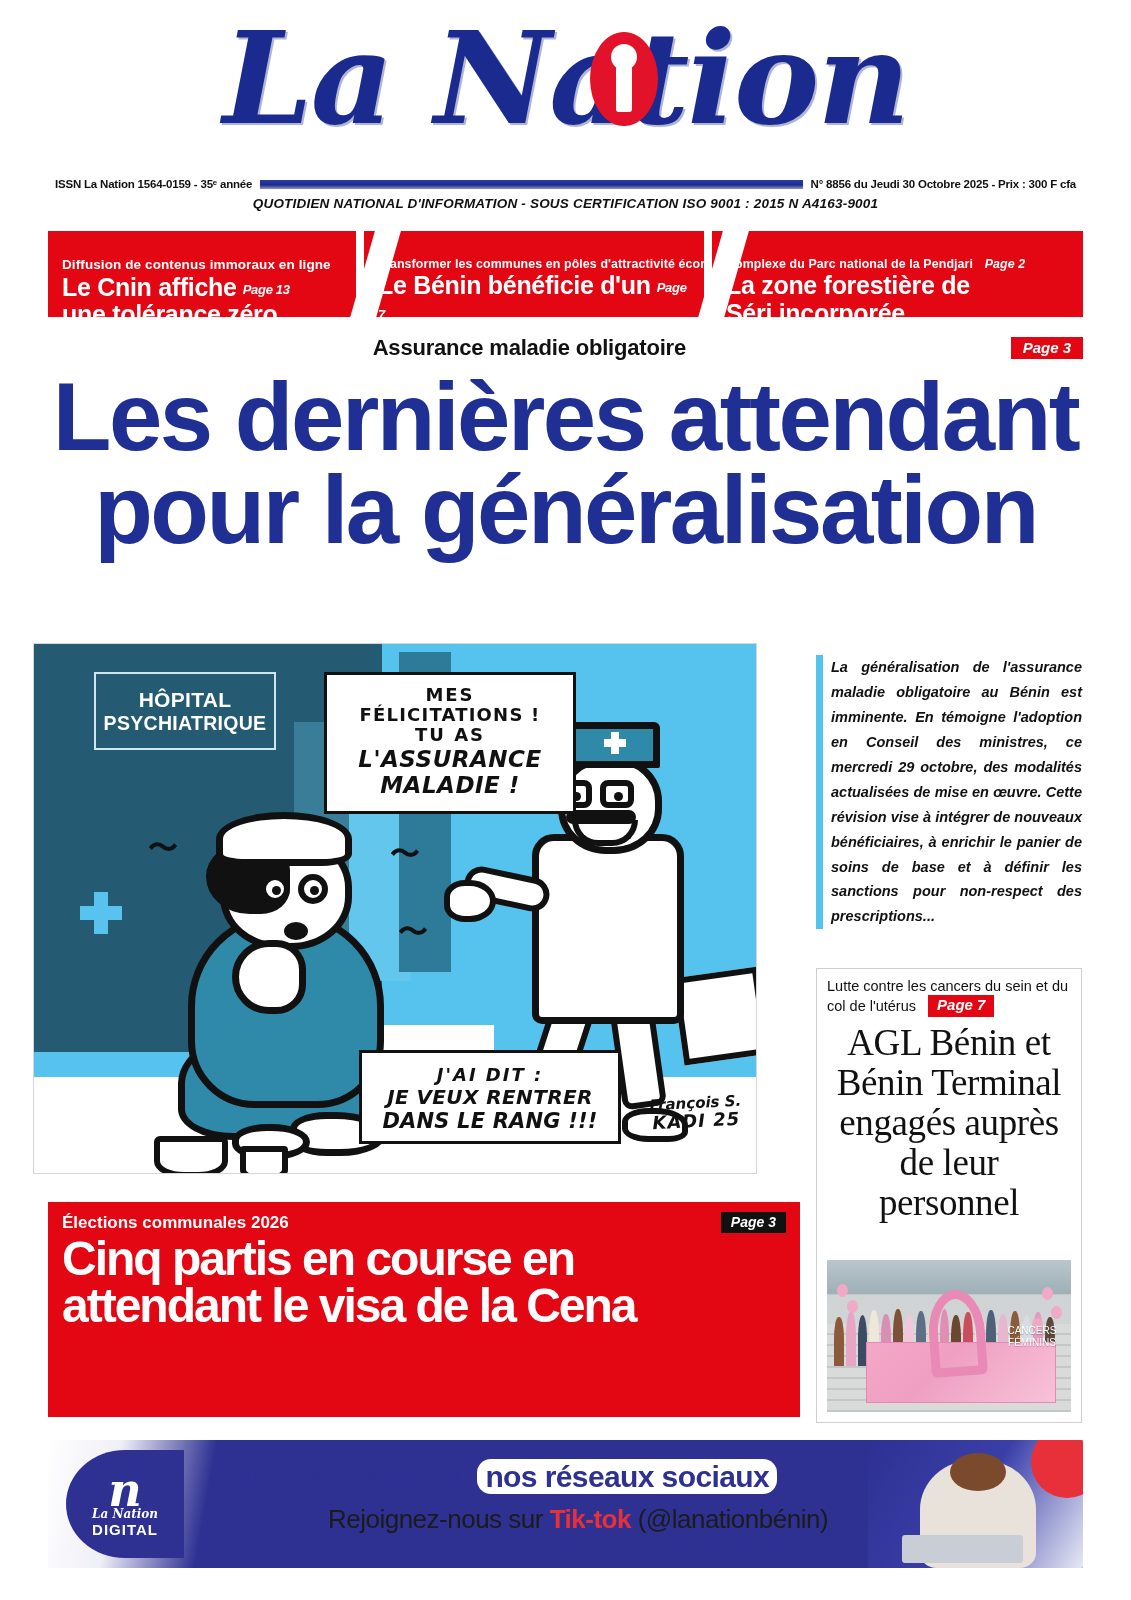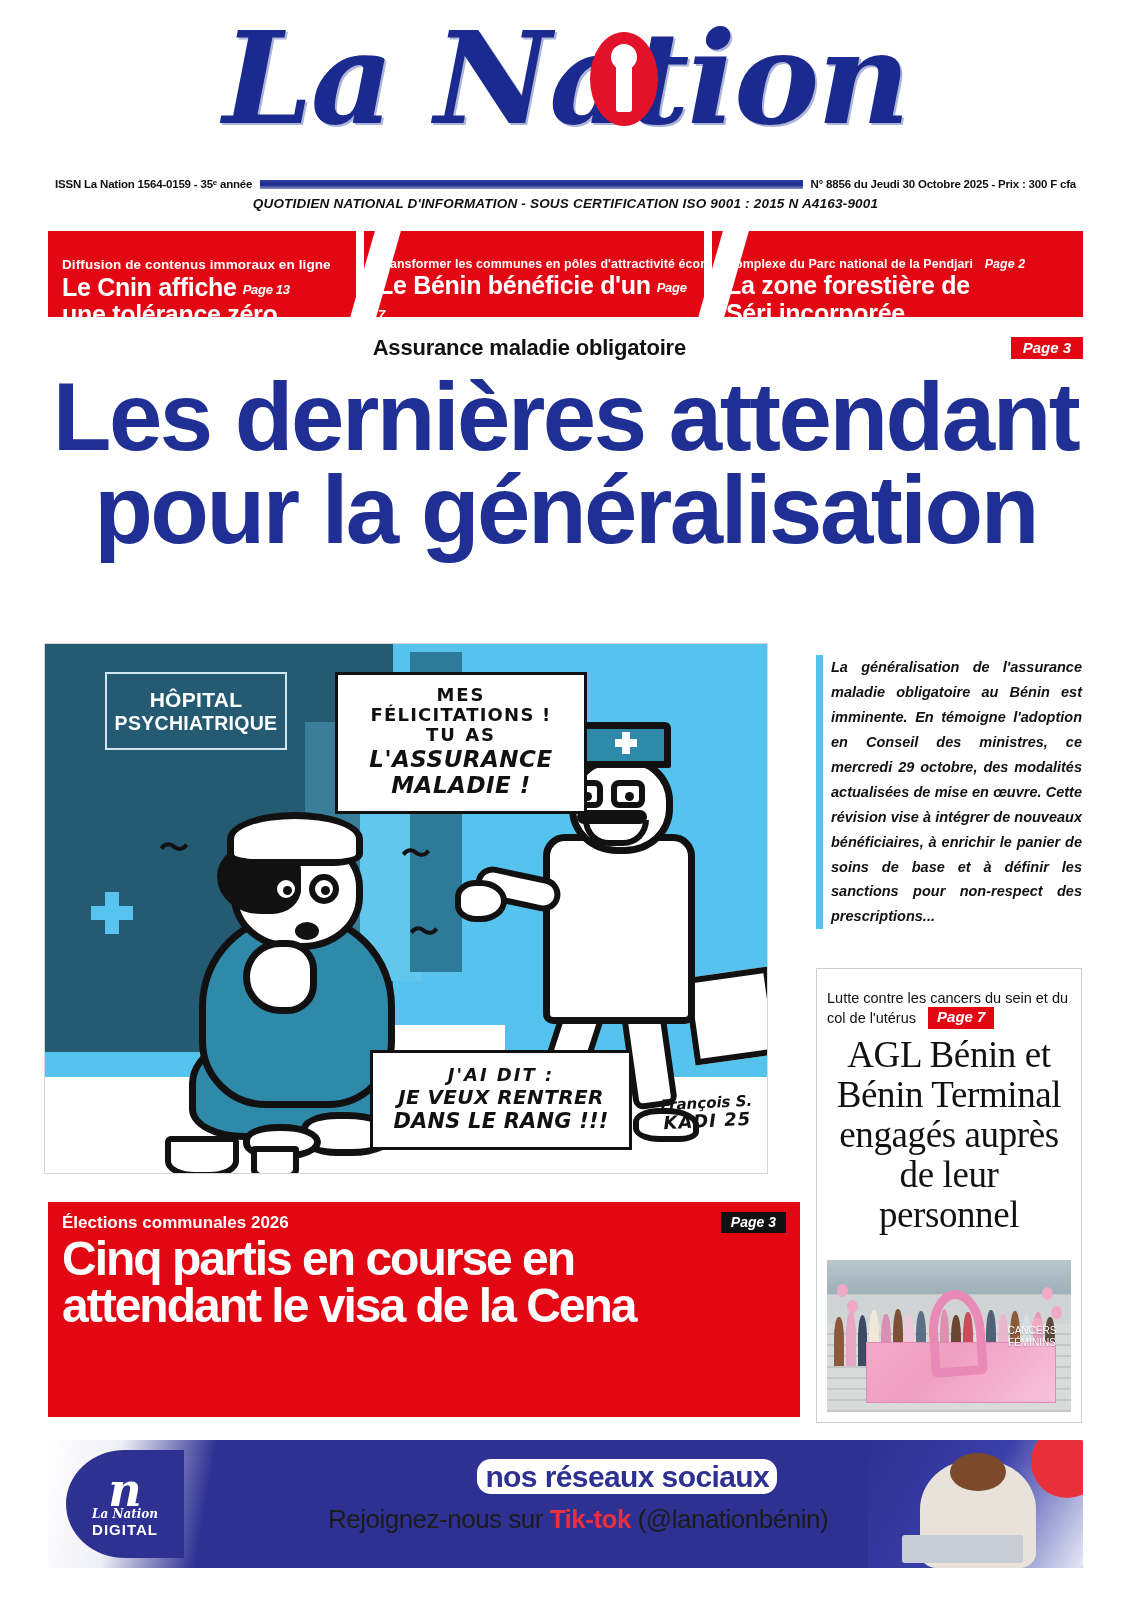--- a/index.html
+++ b/index.html
@@ -118,21 +118,21 @@
     position:absolute; left:40px; right:40px; top:370px;
     text-align:center; color:#1f2f94;
     font-weight:800; font-size:96px; line-height:.97;
     letter-spacing:-2.5px;
     transform: scaleX(1.0);
   }
   .main-head .l2 { display:block; }
 
   
   .cartoon {
-    position:absolute; left:44px; top:643px;
+    position:absolute; left:33px; top:643px;
     width:724px; height:531px;
     background:#56c3ee; overflow:hidden;
     border:1px solid #d6d6d6;
   }
   .c-dark {
     position:absolute; left:0; top:0; width:348px; height:408px;
     background:#245a72;
   }
   .c-mid1 { position:absolute; left:260px; top:78px; width:80px; height:330px; background:#3a7d99; }
   .c-mid2 { position:absolute; left:315px; top:72px; width:62px; height:265px; background:#63c6ec; }
@@ -167,21 +167,21 @@
   .bubble.b1 {
     left:290px; top:28px; width:252px; padding:10px 8px 12px;
     line-height:1.12;
   }
   .bubble.b1 .r1 { font-size:18px; letter-spacing:2px; }
   .bubble.b1 .r2 { font-size:18px; letter-spacing:1.2px; }
   .bubble.b1 .r3 { font-size:18px; letter-spacing:2px; }
   .bubble.b1 .r4 { font-size:23px; letter-spacing:.5px; font-style:italic; margin-top:2px; }
   .bubble.b1 .r5 { font-size:23px; letter-spacing:.5px; font-style:italic; }
   .bubble.b2 {
-    left:325px; top:406px; width:262px; padding:12px 8px 14px; line-height:1.15;
+    left:325px; top:406px; width:262px; padding:12px 8px 8px; line-height:1.15;
   }
   .bubble.b2 .r1 { font-size:18px; letter-spacing:2px; font-style:italic; }
   .bubble.b2 .r2 { font-size:20px; letter-spacing:.4px; font-style:italic; }
   .bubble.b2 .r3 { font-size:21px; letter-spacing:.2px; font-style:italic; }
 
   
   .patient { position:absolute; left:128px; top:150px; width:250px; height:370px; }
   .p-body {
     position:absolute; left:26px; top:118px; width:196px; height:196px;
     background:#2f89a8; border:7px solid #111; border-radius:48% 48% 34% 34%;
@@ -302,21 +302,21 @@
   .lead {
     position:absolute; left:816px; top:655px; width:266px;
     font-size:14.5px; line-height:1.72; font-weight:700; font-style:italic;
     color:#111; text-align:justify;
     border-left:7px solid #56c3ee; padding-left:8px;
   }
 
   
   .agl {
     position:absolute; left:816px; top:968px; width:266px; height:455px;
-    border:1px solid #cfcfcf; background:#fff; padding:20px 10px 0;
+    border:1px solid #cfcfcf; background:#fff; padding:8px 10px 0;
   }
   .agl .kicker {
     font-size:14.5px; line-height:1.25; color:#111;
   }
   .agl .kicker .pg {
     display:inline-block; background:#e30613; color:#fff;
     font-style:italic; font-weight:700; font-size:15px;
     padding:1px 9px 2px; margin-left:8px; vertical-align:1px;
   }
   .agl .head {

